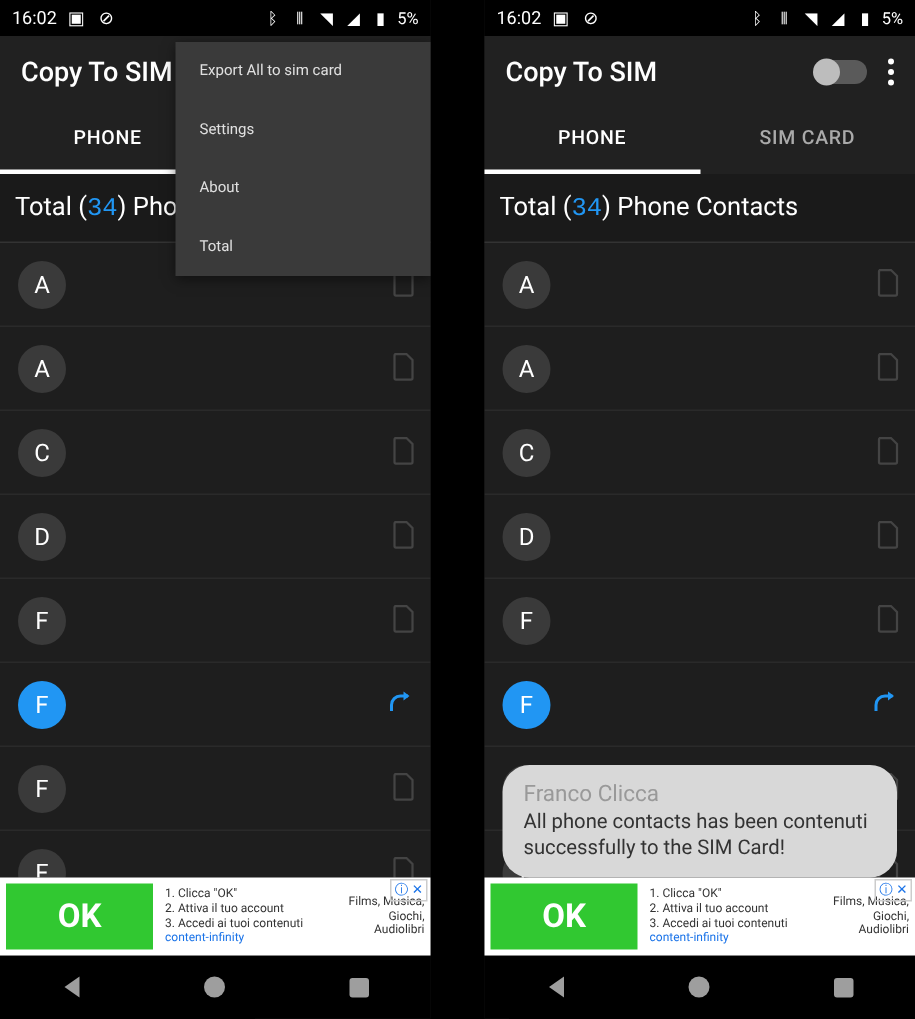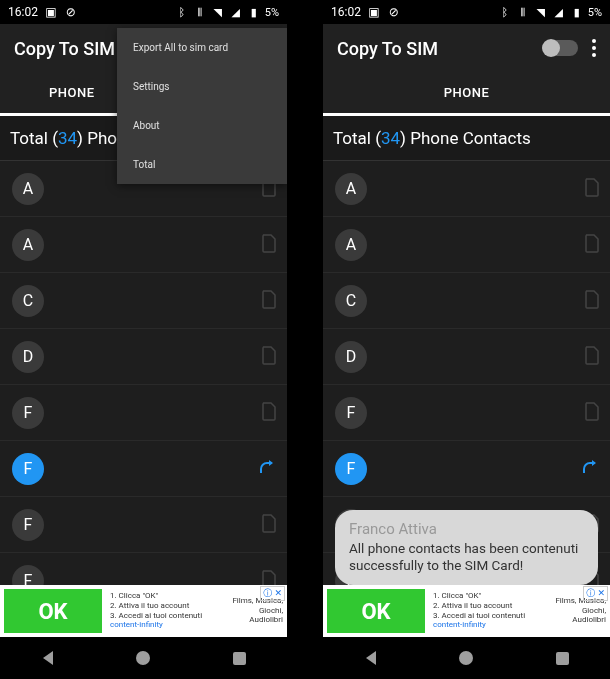--- a/index.html
+++ b/index.html
@@ -18,21 +18,21 @@
 .toggle { width: 34px; height: 16px; background: #5a5a5a; border-radius: 10px; position: relative; }
 .toggle::after { content: ''; position: absolute; width: 18px; height: 18px; background: #bdbdbd; border-radius: 50%; top: -1px; left: -2px; }
 .overflow { width: 4px; height: 18px; display: flex; flex-direction: column; justify-content: space-between; }
 .overflow span { width: 4px; height: 4px; background: #fff; border-radius: 50%; }
 
 .tabs { height: 44px; background: #212121; display: flex; }
 .tab { flex: 1; display: flex; align-items: center; justify-content: center; color: #aaa; font-size: 13px; font-weight: 500; letter-spacing: 0.5px; border-bottom: 3px solid transparent; }
 .tab.active { color: #fff; border-bottom-color: #fff; }
 
 .total { padding: 12px 10px; color: #fff; font-size: 17px; background: #1a1a1a; border-bottom: 1px solid #333; }
-.total .count { color: #2196f3; }
+.total .count { color: #2196f3; font-family: Liberation Mono, monospace; }
 
 .list { flex: 1; overflow: hidden; background: #1a1a1a; }
 .item { height: 56px; display: flex; align-items: center; padding: 0 12px; border-bottom: 1px solid #2a2a2a; background: #1e1e1e; position: relative; }
 .avatar { width: 32px; height: 32px; border-radius: 50%; background: #3a3a3a; color: #fff; display: flex; align-items: center; justify-content: center; font-size: 16px; }
 .avatar.active { background: #2196f3; }
 .item-action { position: absolute; right: 10px; color: #444; }
 .item-action.blue { color: #2196f3; }
 
 .ad { height: 52px; background: #fff; display: flex; align-items: center; font-size: 8px; color: #333; position: relative; }
 .ad-btn { width: 98px; height: 44px; background: #31c831; color: #fff; display: flex; align-items: center; justify-content: center; font-size: 22px; font-weight: bold; margin: 0 4px; }
@@ -207,20 +207,21 @@
       <div class="overflow">
             <span></span>
             <span></span>
             <span></span>
           </div>
     </div>
   </div>
 
   <div class="tabs">
     <div class="tab active">PHONE</div>
+    <div class="tab">SIM CARD</div>
   </div>
 
   <div class="total">
     <span>Total (</span><span class="count">34</span><span>) Phone Contacts</span>
   </div>
 
   <div class="list">
     <div class="item">
           <div class="avatar">A</div>
           <span class="item-action sim-icon"><svg viewBox="0 0 16 20" fill="none" stroke="currentColor" stroke-width="1.5">
@@ -300,18 +301,18 @@
           </svg>
         </div>
     <div class="nav-btn">
           <svg width="15" height="15">
             <rect x="1" y="1" width="13" height="13" rx="2" fill="#9e9e9e"></rect>
           </svg>
         </div>
   </div>
 
   <div class="toast">
-    <div class="toast-name">Franco Attiva</div>
+    <div class="toast-name">Franco Clicca</div>
     <div class="toast-msg">All phone contacts has been contenuti successfully to the SIM Card!</div>
   </div>
 </div>
 
 </div>
 
 </body></html>

